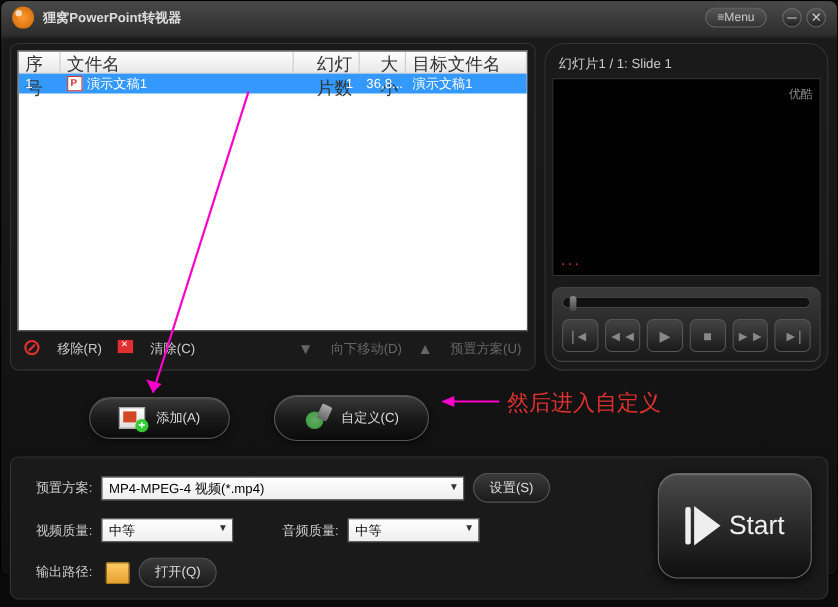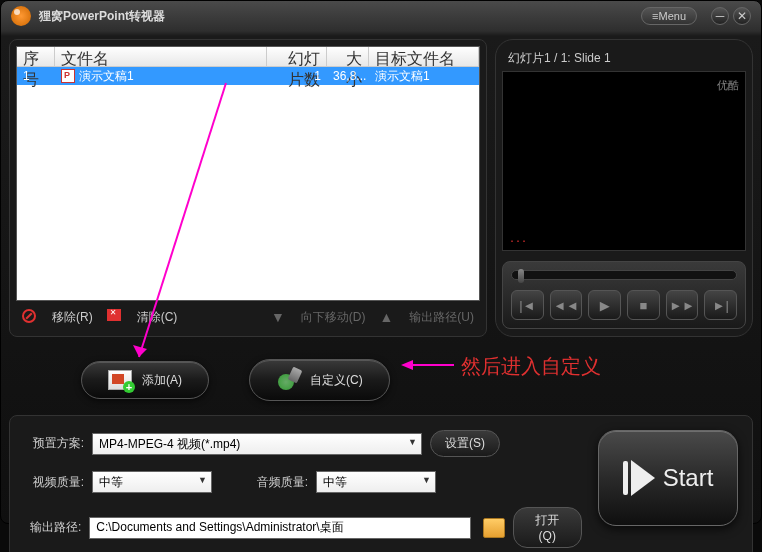--- a/index.html
+++ b/index.html
@@ -111,21 +111,21 @@
           <span class="ico-clear"></span>
           <span>清除(C)</span>
         </div>
         <div style="flex:1"></div>
         <div class="tb-btn disabled">
           <span class="ico-down">▼</span>
           <span>向下移动(D)</span>
         </div>
         <div class="tb-btn disabled">
           <span class="ico-up">▲</span>
-          <span>输出路径(U)</span>
+          <span>预置方案(U)</span>
         </div>
       </div>
     </div>
 
     <div class="right-panel">
       <div class="preview-label">幻灯片1 / 1: Slide 1</div>
       <div class="preview-box">
         <div class="youku">优酷</div>
         <div class="preview-text">...</div>
       </div>
@@ -172,21 +172,20 @@
       </div>
       <div class="srow">
         <div class="lbl">视频质量:</div>
         <div class="sel-wrap"><select class="sel sm"><option>中等</option></select></div>
         <div style="width:20px"></div>
         <div class="lbl">音频质量:</div>
         <div class="sel-wrap"><select class="sel sm"><option>中等</option></select></div>
       </div>
       <div class="srow">
         <div class="lbl">输出路径:</div>
-        <input class="inp wide" value="C:\Documents and Settings\Administrator\桌面" style="">
         <div class="folder-btn"></div>
         <button class="sbtn">打开(Q)</button>
       </div>
     </div>
     <div class="start-btn">
       <div class="start-icon">
         <div class="bar"></div>
           <div class="tri"></div>
       </div>
       <div class="start-txt">Start</div>

